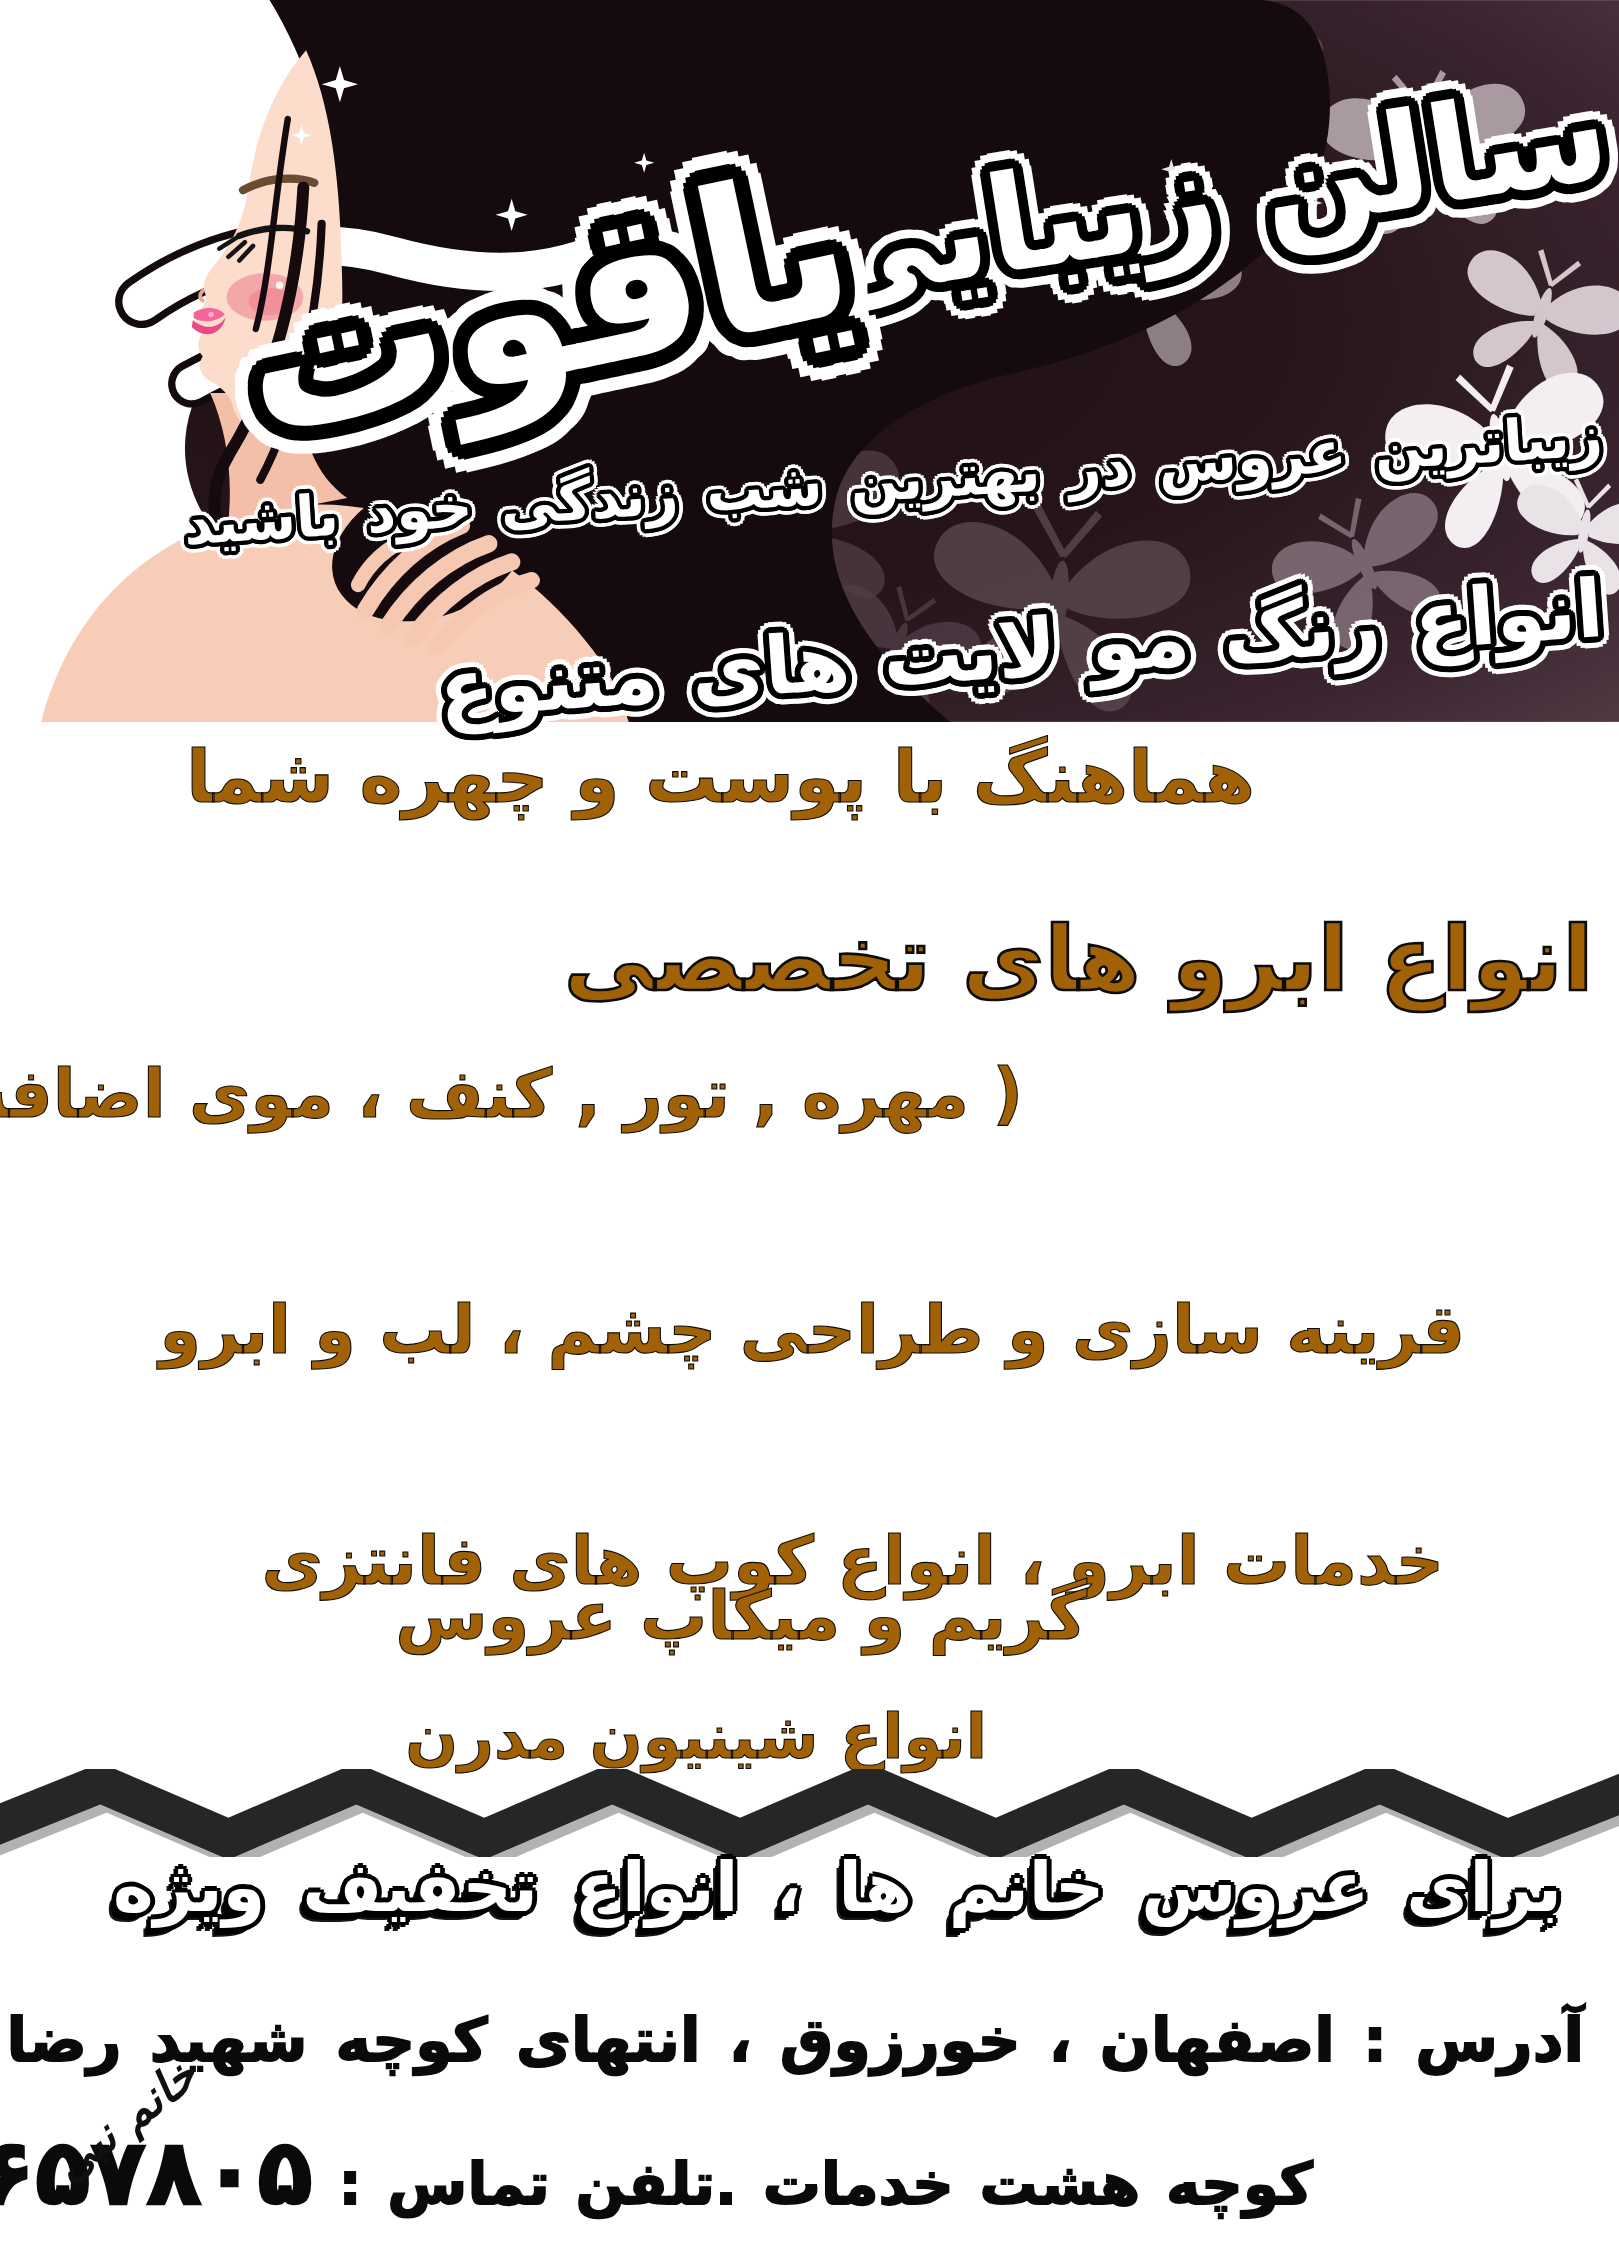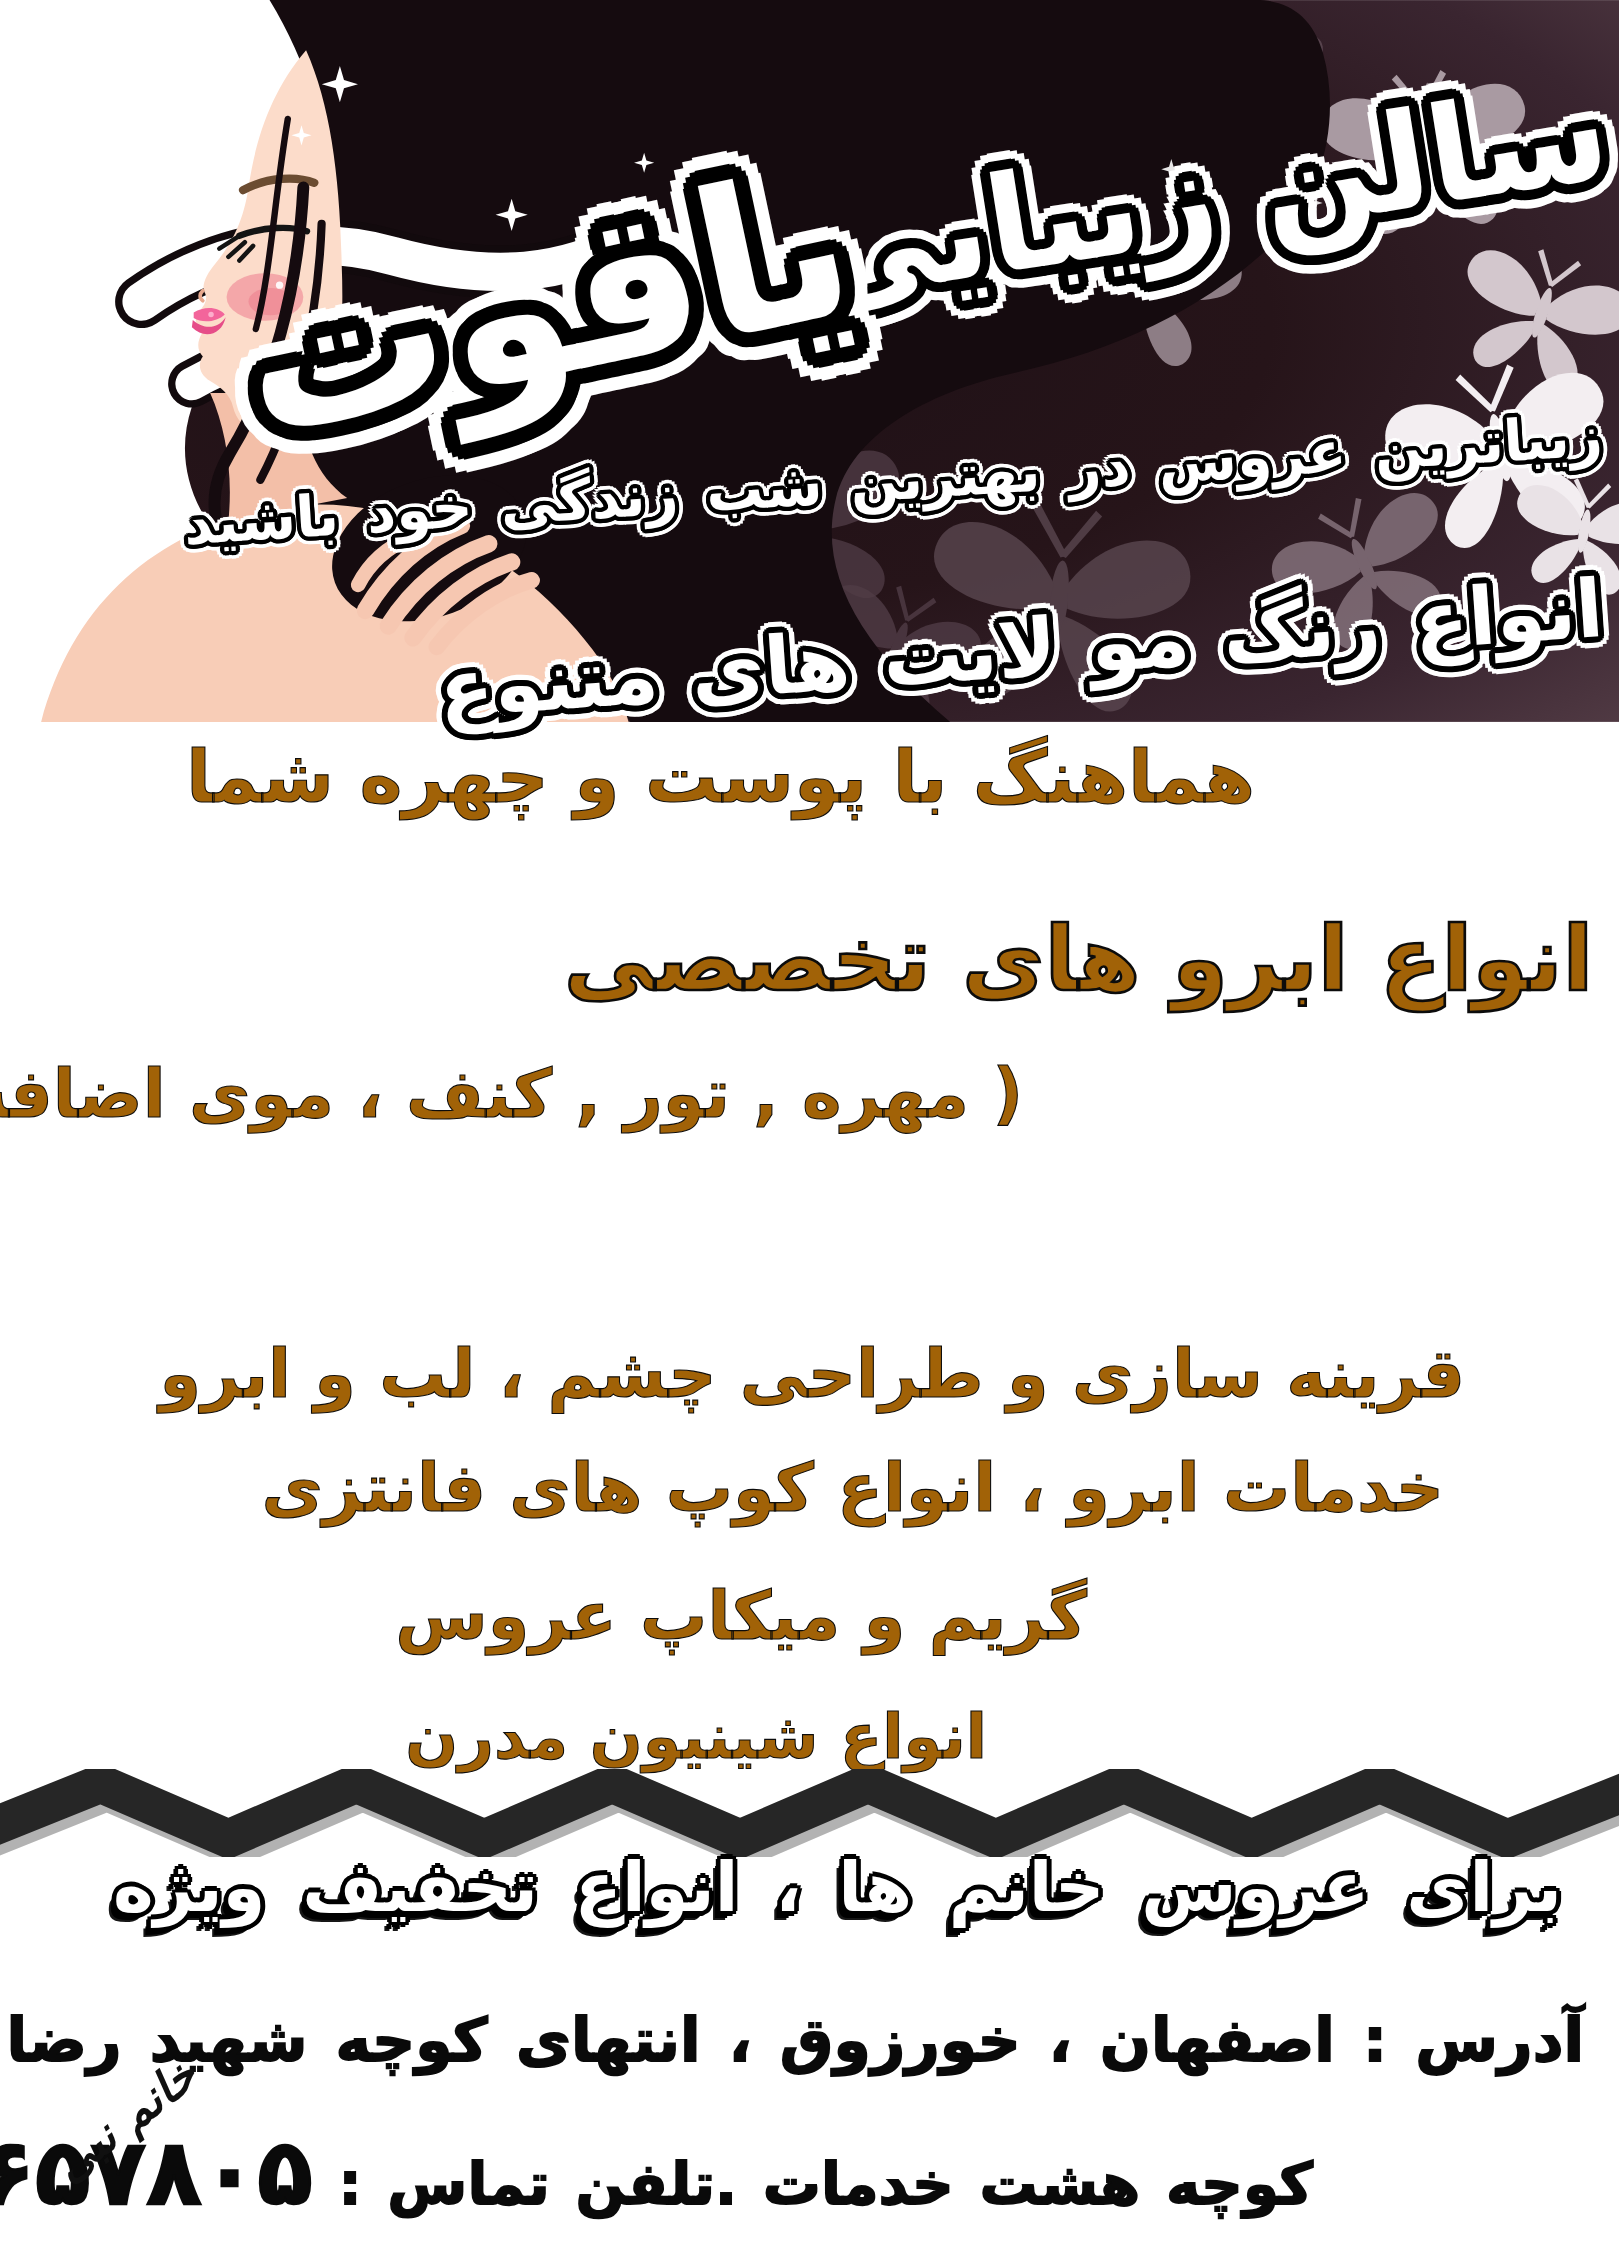--- a/index.html
+++ b/index.html
@@ -32,22 +32,22 @@
   .title  {top:48px;  right:25.6px;  font-size:133px; transform:rotate(-9deg);  transform-origin:top right; letter-spacing:1.8px;}
   .name   {top:117px; right:797px; font-size:203px; transform:rotate(-12deg); transform-origin:top right; letter-spacing:5.5px;}
   .tagline{top:400px; right:16.4px;  font-size:57px;  transform:rotate(-3.6deg);transform-origin:right center; word-spacing:8.2px;}
   .hilite {top:559px; right:16.4px;  font-size:80px;  transform:rotate(-4deg);  transform-origin:right center; word-spacing:5.5px;}
   
   .svc{color:#a16207;-webkit-text-stroke:1.1px #0c0c0c;}
   .svc0{top:731px;  right:364px; font-size:73px;}
   .svc1{top:903px;  right:25.6px;  font-size:90px; -webkit-text-stroke:2.7px #0c0c0c;}
   .svc2{top:1053px; right:596px; font-size:67px;}
   .svc3{top:1186px; right:108px; font-size:67px;}
-  .svc4{top:1333px; right:154px; font-size:67px;}
-  .svc5{top:1447px; right:175px; font-size:67px;}
+  .svc4{top:1289px; right:154px; font-size:67px;}
+  .svc5{top:1520px; right:175px; font-size:67px;}
   .svc6{top:1575px; right:532px; font-size:67px;}
   .svc7{top:1698px; right:632px; font-size:62px;}
   
   .zigzag{position:absolute;top:1769px;left:0;width:1619px;height:88px;}
   
   .offer{
     top:1844px; right:57px; font-size:69px; word-spacing:12.8px;
     color:#ffffff;
     -webkit-text-stroke:0.06em #000;
     paint-order:stroke fill;

